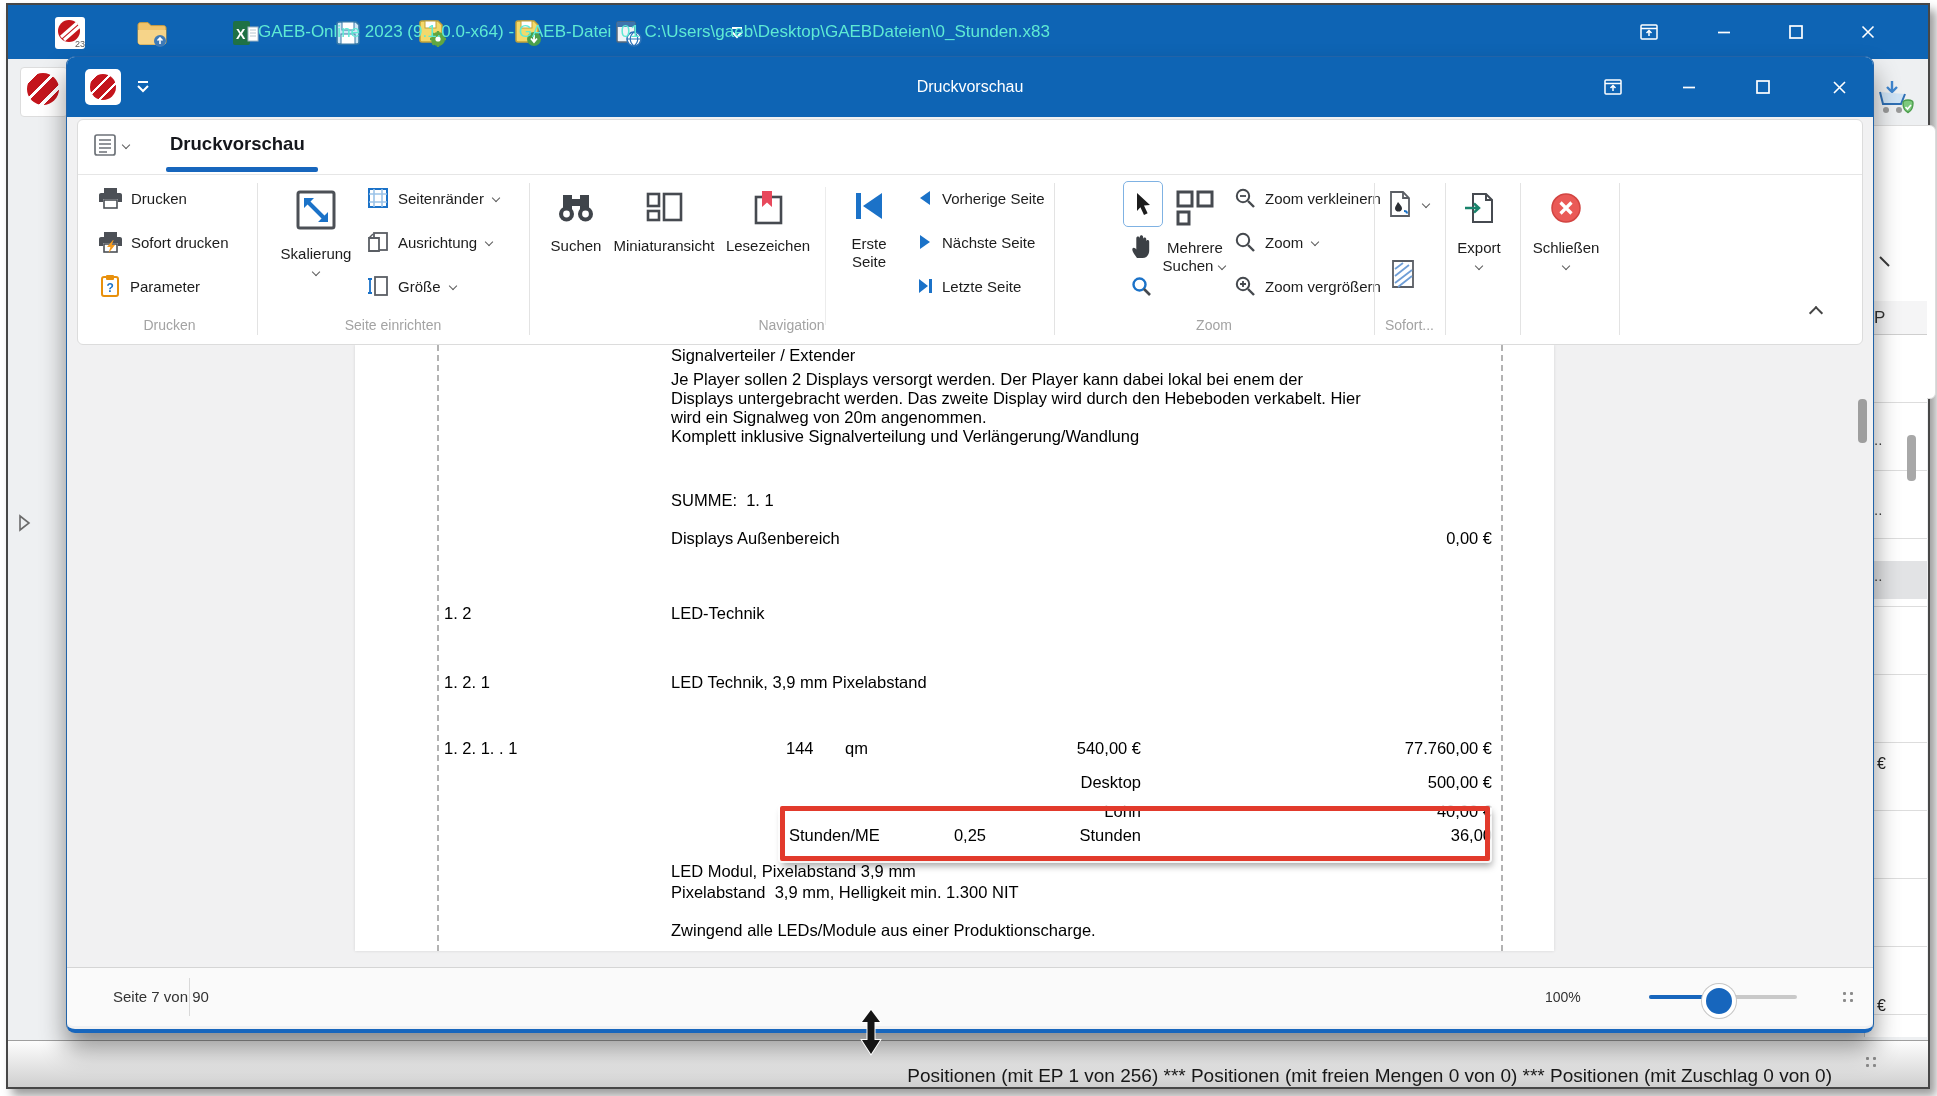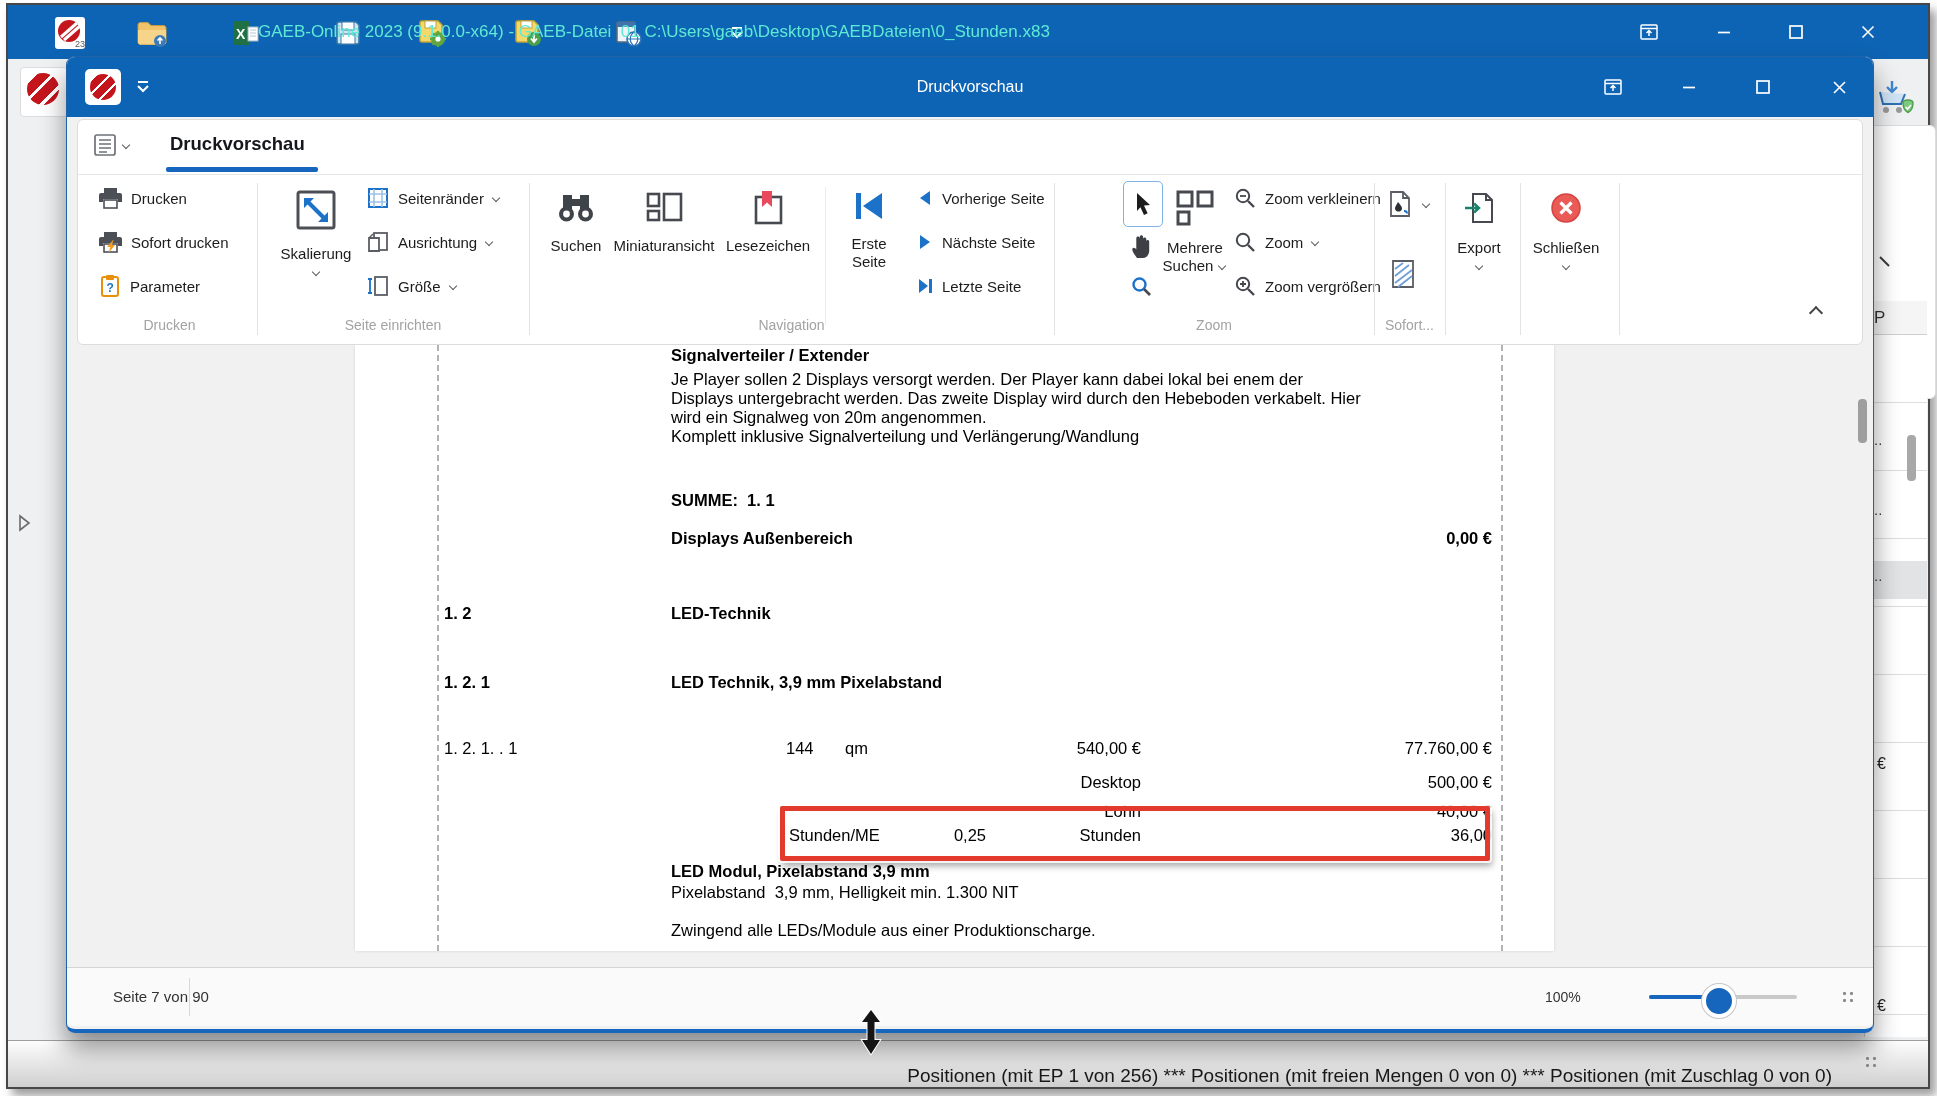--- a/index.html
+++ b/index.html
@@ -71,21 +71,21 @@
   .chev-up::before{content:"";position:absolute;left:1px;top:3px;width:8px;height:8px;
                    border-left:2px solid #454545;border-top:2px solid #454545;transform:rotate(45deg);}
   .cursor-tool{position:absolute;width:38px;height:44px;background:#fff;border:1.6px solid #7fb2e3;border-radius:5px;
                display:flex;align-items:center;justify-content:center;}
 
   
   .preview{position:absolute;left:0;top:288px;width:100%;height:622px;background:#f1f1f2;overflow:hidden;}
   .page{position:absolute;left:288px;top:0;width:1199px;height:606px;background:#fff;box-shadow:0 0 3px rgba(0,0,0,.12);}
   .dash{position:absolute;top:0;height:606px;width:0;border-left:2px dashed #b3b3b3;}
   .doc{position:absolute;font-size:16.5px;color:#000;white-space:pre;line-height:19px;}
-  .b{font-weight:bold;}
+  .b{font-weight:normal;}
   .ra{text-align:right;}
   .hl-box{position:absolute;left:425px;top:461px;width:700px;height:45px;border:5px solid #e23a2c;border-radius:2px;
           box-shadow:0 0 0 2px rgba(255,255,255,.85),2px 5px 7px rgba(0,0,0,.35);}
   .pv-thumb{position:absolute;left:1791px;top:54px;width:9px;height:44px;background:#9e9e9e;border-radius:4px;}
 
   
   .modal-status{position:absolute;left:0;top:910px;width:100%;height:58px;background:#fafafa;border-top:1px solid #d5d5d5;
                 border-radius:0 0 6px 6px;}
   .ms-page{position:absolute;left:16px;top:0;height:58px;line-height:58px;font-size:15px;color:#333;margin-left:30px;}
   .ms-div{position:absolute;left:122px;top:10px;height:38px;width:1px;background:#d9d9d9;}

